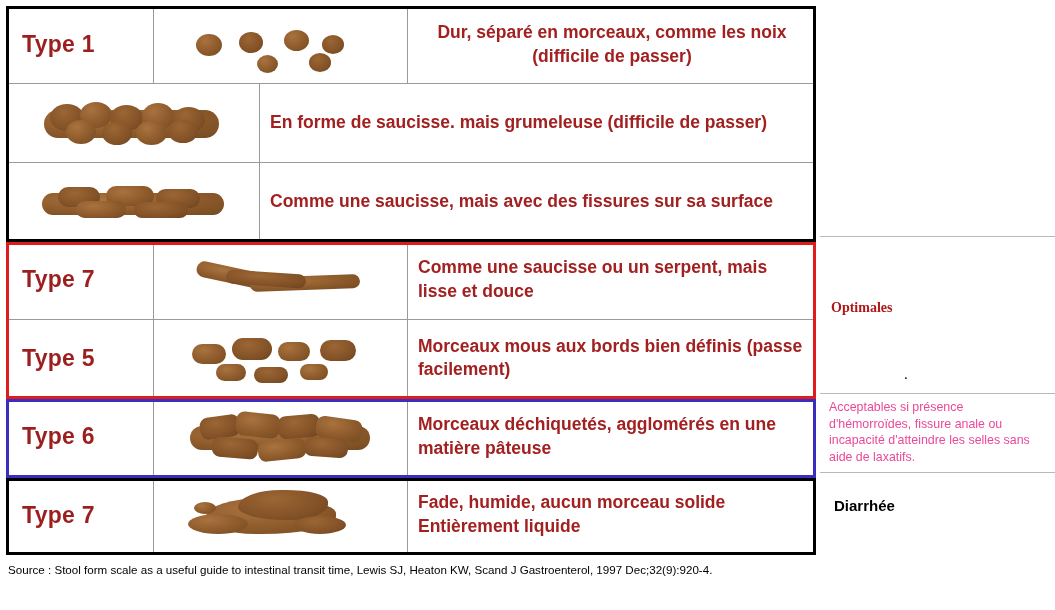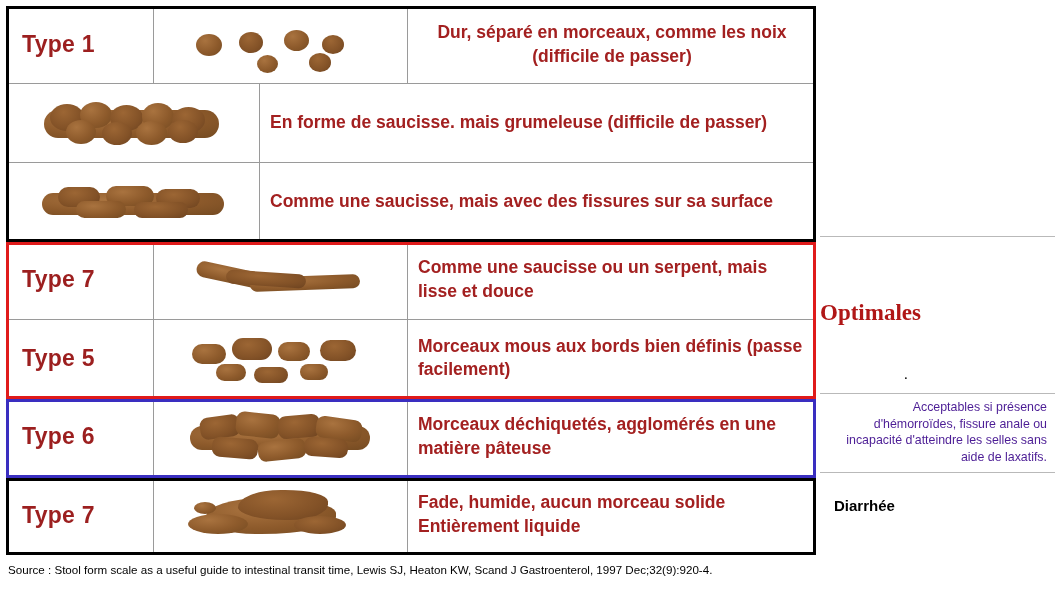--- a/index.html
+++ b/index.html
@@ -118,42 +118,41 @@
     position: absolute;
     left: 9px; top: 24px;
     width: 215px;
     font-family: "Liberation Serif", serif;
     font-size: 18.5px;
     color: #000;
     line-height: 1.27;
   }
   #note-optimal {
     position: absolute;
-    left: 0; top: 300px;
-    font-size: 23px;
+    left: 11px; top: 300px;
+    font-size: 14px;
     font-weight: bold;
     color: #b01717;
     font-family: "Liberation Serif", serif;
   }
   #note-dot {
     position: absolute;
     left: 84px; top: 366px;
     font-size: 15px;
     color: #000;
     font-family: "Liberation Serif", serif;
   }
   #note-acceptable {
     position: absolute;
     left: 9px; top: 399px;
     width: 218px;
     font-family: "Liberation Sans", sans-serif;
     font-size: 12.4px;
-    color: #4c1d95;
+    color: #ec4899;
     line-height: 1.33;
-    text-align: right;
   }
   #note-diarrhea {
     position: absolute;
     left: 14px; top: 497px;
     font-size: 15px;
     font-weight: bold;
     color: #000;
     font-family: "Liberation Sans", sans-serif;
   }
 

